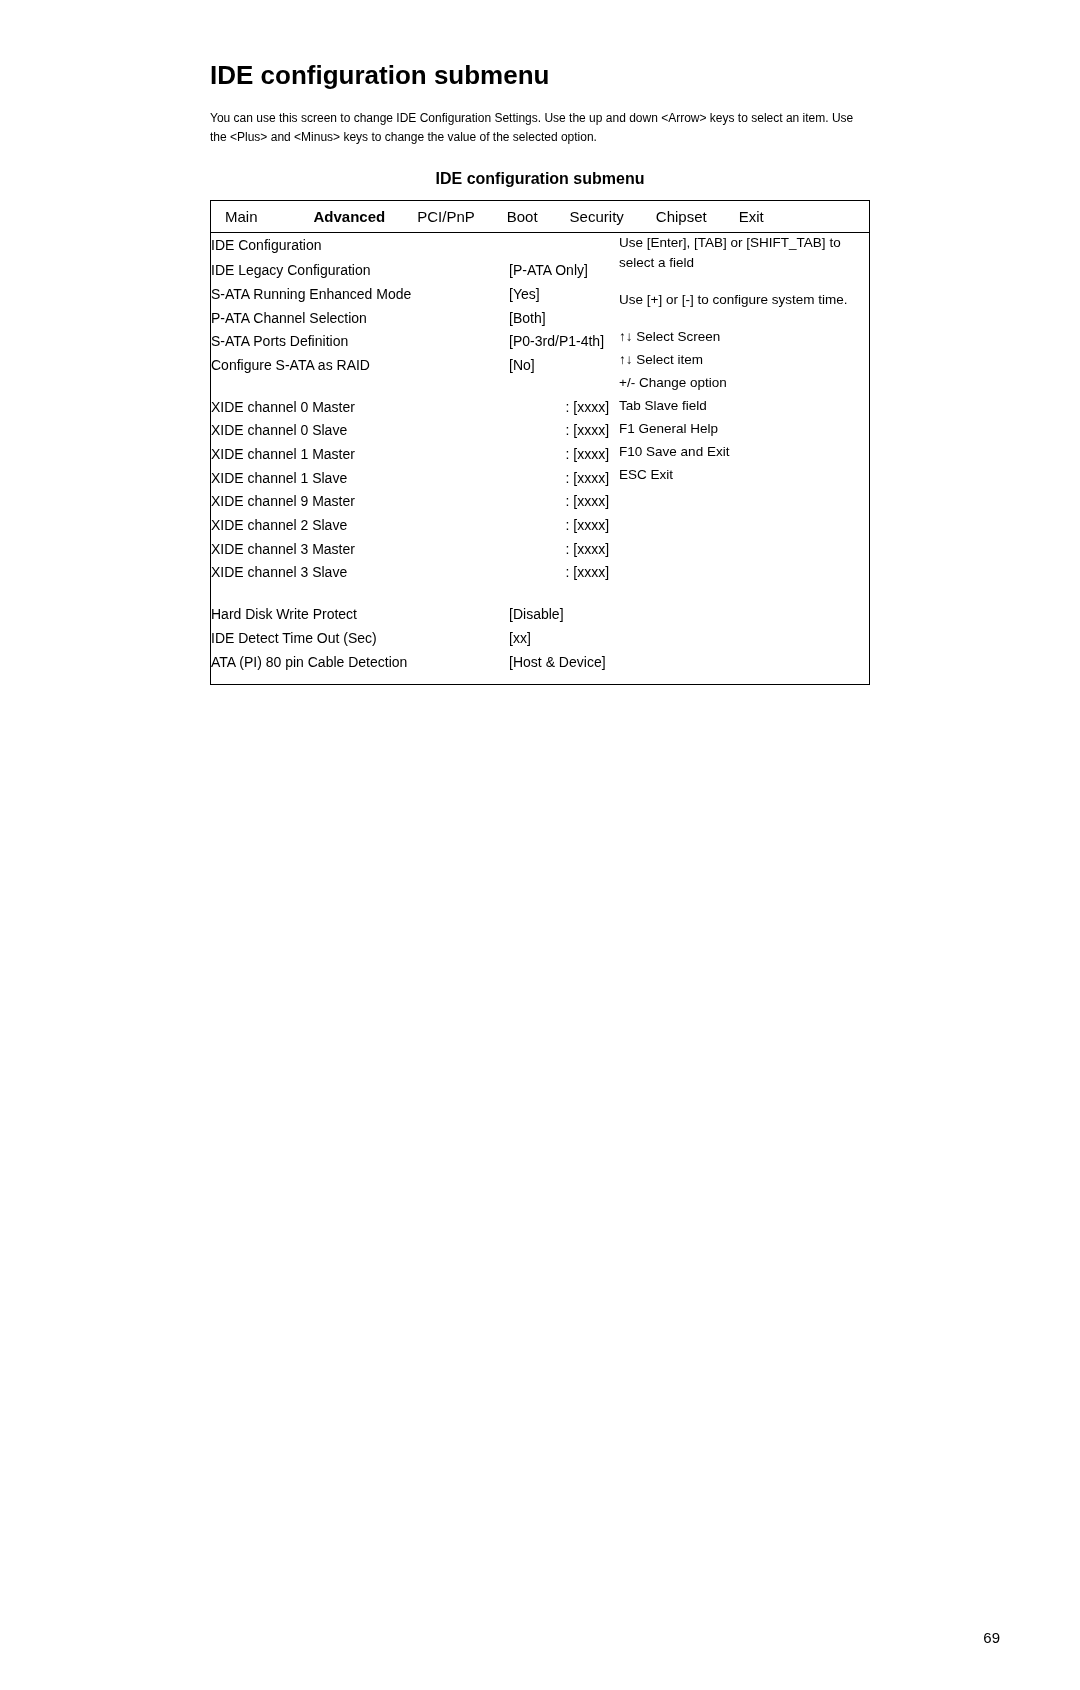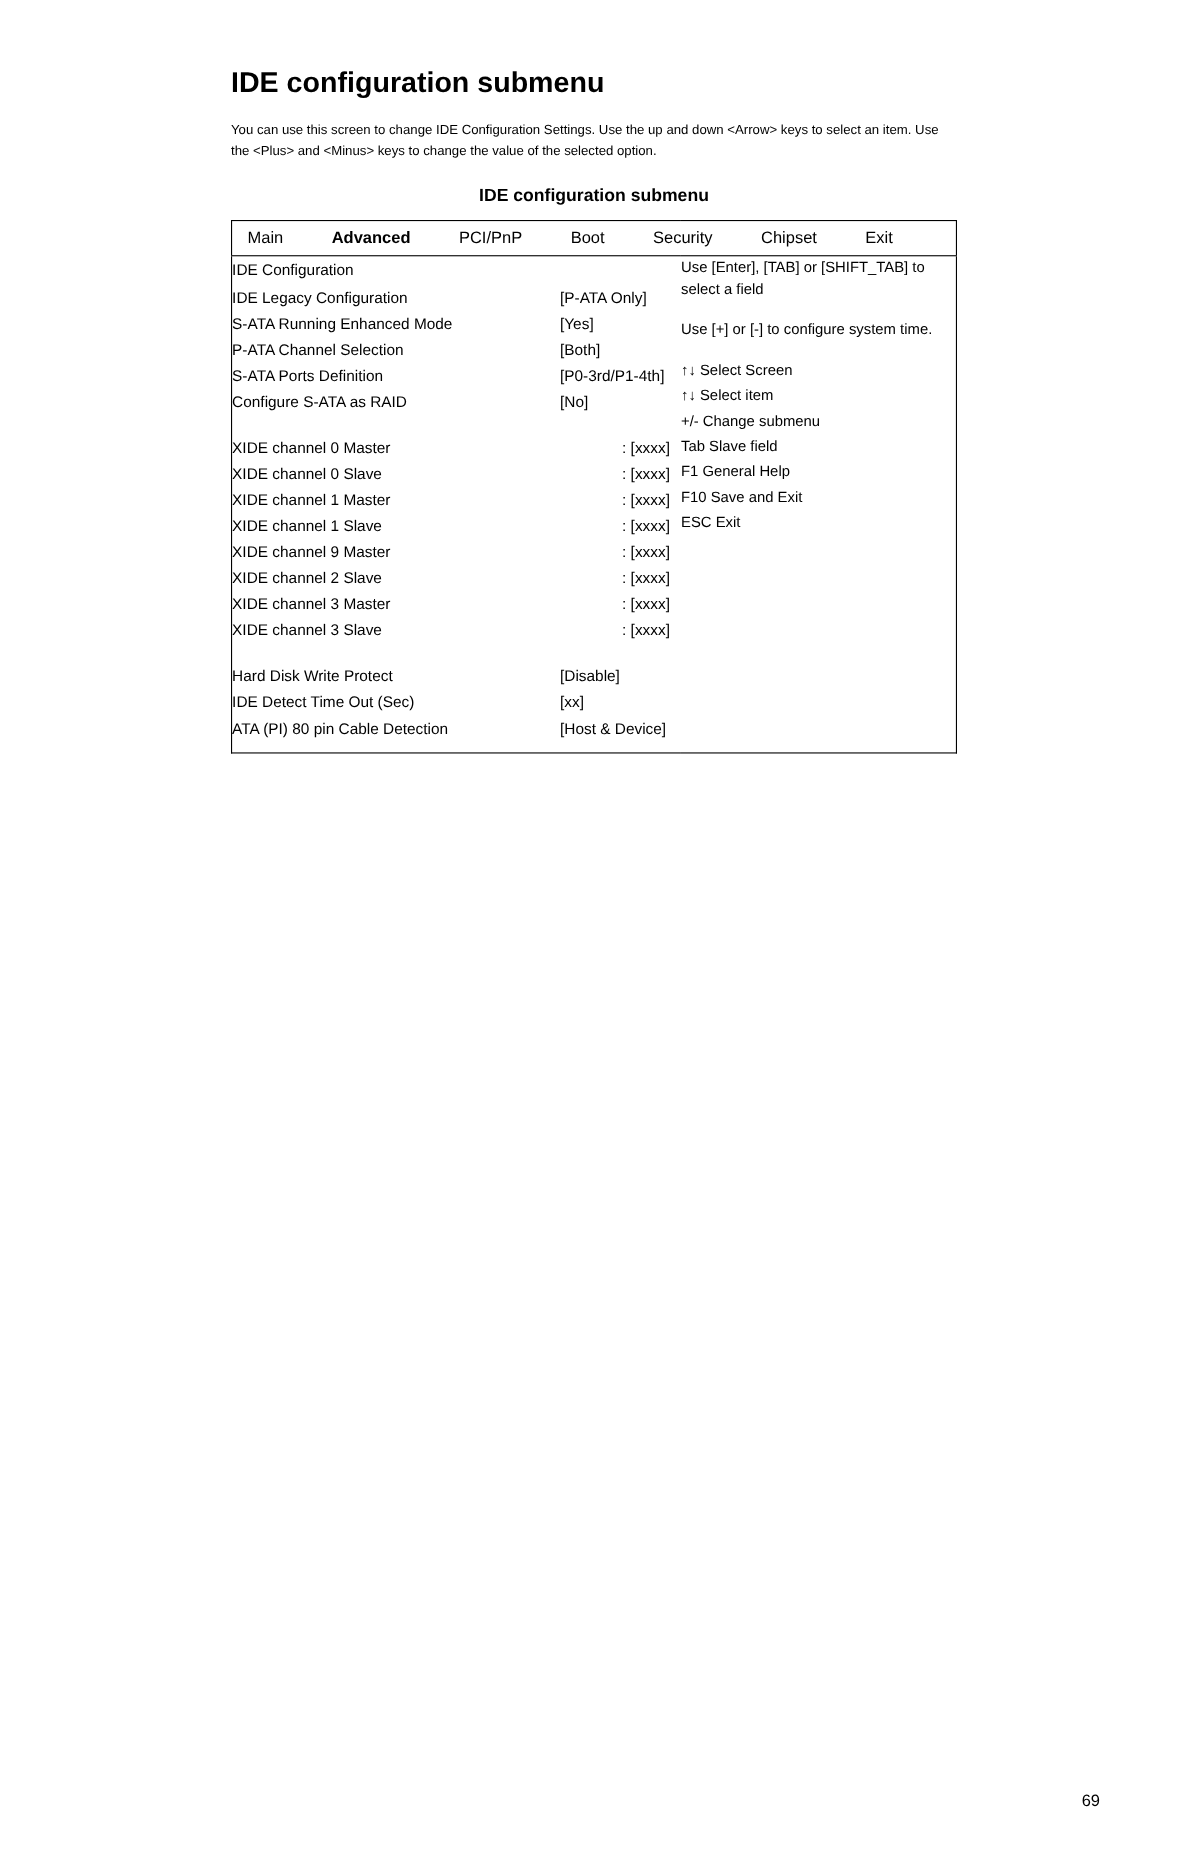--- a/index.html
+++ b/index.html
@@ -60,31 +60,32 @@
     }
 
     .menu-bar-row {
       border-bottom: 1.5px solid #000;
     }
 
     .menu-bar {
       display: flex;
       align-items: center;
       padding: 5px 10px;
-      gap: 36px;
+      gap: 24px;
       font-size: 15px;
     }
 
     .menu-bar-item {
       padding: 2px 4px;
       cursor: default;
     }
 
     .menu-bar-item.active {
       font-weight: bold;
+      margin-left: 24px;
     }
 
     .main-content-cell {
       border-right: 1.5px solid #000;
       padding: 6px 10px;
       vertical-align: top;
       width: 62%;
     }
 
     .side-help-cell {
@@ -273,21 +274,21 @@
           </div>
         </div>
 
       </td>
       <td class="side-help-cell">
         <div class="help-block">Use [Enter], [TAB] or [SHIFT_TAB] to select a field</div>
         <div class="help-block">Use [+] or [-] to configure system time.</div>
         <div class="help-shortcuts">
           <div>↑↓  Select Screen</div>
           <div>↑↓  Select item</div>
-          <div>+/-  Change submenu</div>
+          <div>+/-  Change option</div>
           <div>Tab  Slave field</div>
           <div>F1  General Help</div>
           <div>F10  Save and Exit</div>
           <div>ESC Exit</div>
         </div>
       </td>
     </tr>
   </tbody>
     </table>
 

